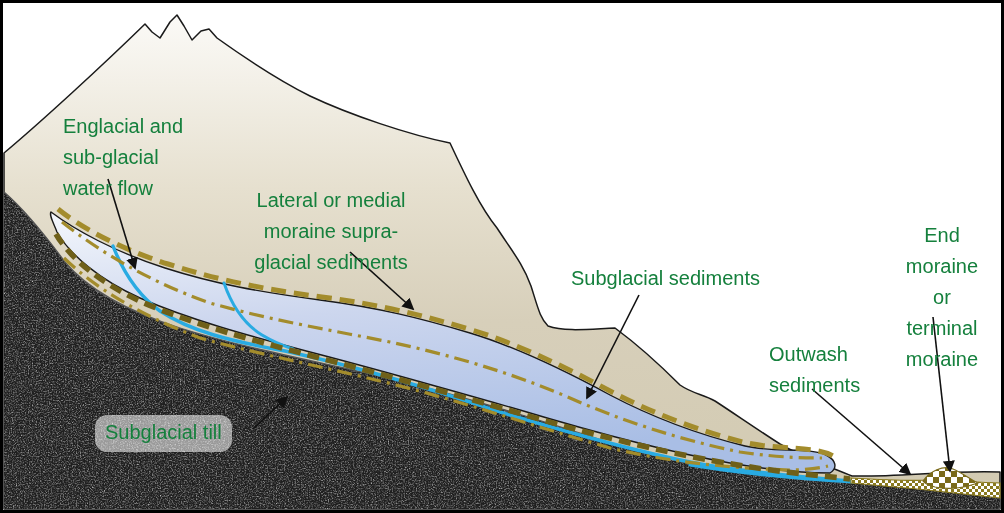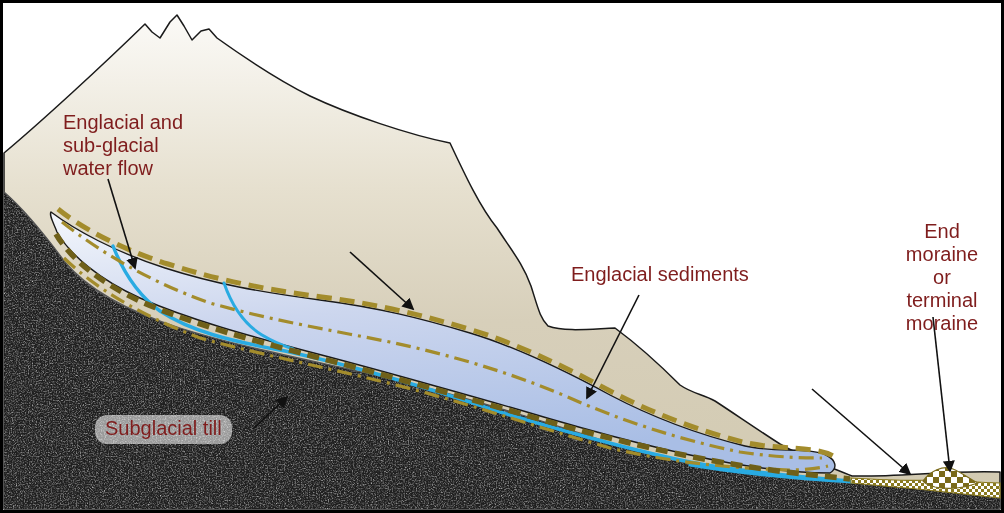--- a/index.html
+++ b/index.html
@@ -3,21 +3,21 @@
 <meta charset="utf-8">
 <style>
   html,body{margin:0;padding:0;background:#fff;}
   #stage{
     position:relative;width:1004px;height:513px;box-sizing:border-box;
     border:3px solid #000;background:#fff;overflow:hidden;
     font-family:"Liberation Sans", sans-serif;
   }
   #drawing{position:absolute;left:0;top:0;}
   .lbl{
-    position:absolute;color:#7f1d1d;font-size:20px;line-height:23px;
+    position:absolute;color:#15803d;font-size:20px;line-height:31px;
     white-space:pre-line;letter-spacing:0px;
   }
   .lbl.center{text-align:center;}
   .boxed{background:rgba(255,255,255,0.55);padding:2px 10px 4px 10px;border-radius:12px;}
 </style>
 </head>
 <body>
 
 <div id="stage">
 
@@ -127,23 +127,28 @@
       <line x1="809" y1="386" x2="907" y2="471" marker-end="url(#arr)"></line>
       <line x1="930" y1="314" x2="947" y2="468" marker-end="url(#arr)"></line>
       <line x1="250" y1="426" x2="284" y2="394" marker-end="url(#arr)"></line>
     </g>
   </svg>
 
   <div class="lbl" style="left:60px;top:108px;">Englacial and
 sub-glacial
 water flow</div>
 
+  <div class="lbl center" style="left:228px;top:182px;width:200px;">Lateral or medial
+moraine supra-
+glacial sediments</div>
 
-  <div class="lbl" style="left:568px;top:260px;">Englacial sediments</div>
+  <div class="lbl" style="left:568px;top:260px;">Subglacial sediments</div>
 
+  <div class="lbl" style="left:766px;top:336px;">Outwash
+sediments</div>
 
   <div class="lbl center" style="left:897px;top:197px;width:84px;margin-top:20px;">End
 moraine
 or
 terminal
 moraine</div>
 
   <div class="lbl boxed" style="left:92px;top:412px;">Subglacial till</div>
 
 </div>

